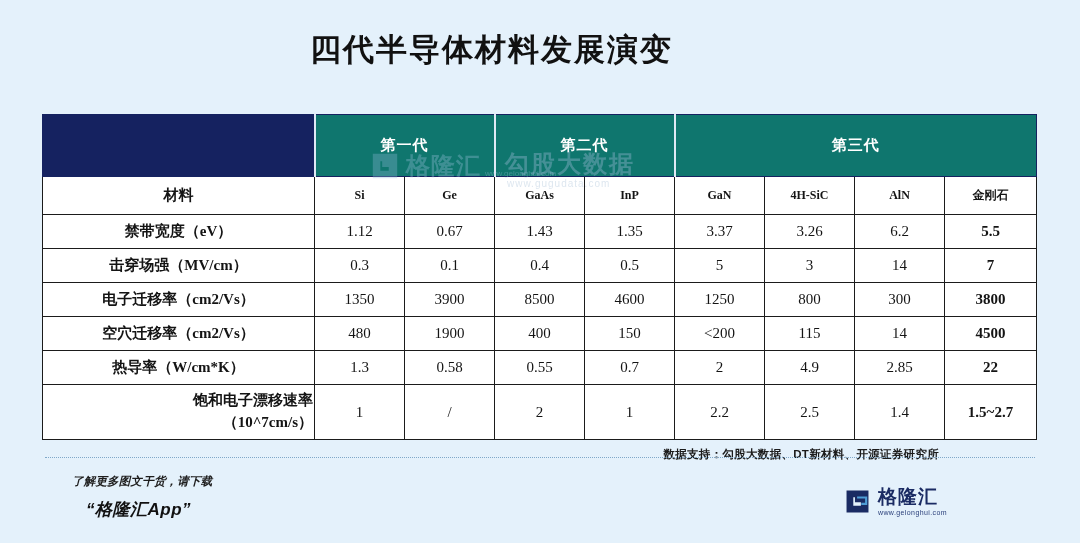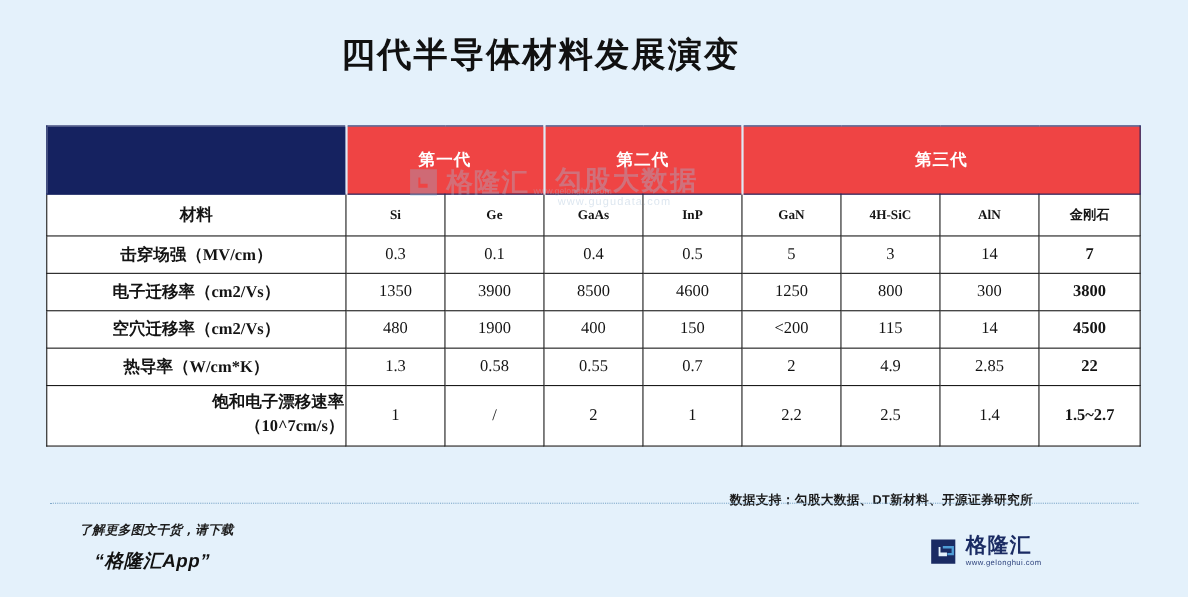--- a/index.html
+++ b/index.html
@@ -45,21 +45,21 @@
   }
   table.matrix th, table.matrix td {
     border: 1px solid #1b1b1b;
     text-align: center;
     vertical-align: middle;
     font-size: 15px;
     color: #141414;
     background: #ffffff;
   }
   tr.group-row th {
-    background: #ef4444;
+    background: #0f766e;
     color: #ffffff;
     border: 1px solid #152260;
     border-bottom: 1px solid #152260;
     height: 59px;
     font-family: "Liberation Serif", serif;
     font-weight: bold;
     font-size: 15px;
     letter-spacing: 1px;
   }
   tr.group-row th.empty-corner {
@@ -276,20 +276,31 @@
           <th>GaAs</th>
           <th>InP</th>
           <th>GaN</th>
           <th>4H-SiC</th>
           <th>AlN</th>
           <th class="red">金刚石</th>
         </tr>
       </thead>
       <tbody>
         <tr class="data-row">
+          <td class="rowlabel">禁带宽度（eV）</td>
+          <td>1.12</td>
+          <td>0.67</td>
+          <td>1.43</td>
+          <td>1.35</td>
+          <td>3.37</td>
+          <td>3.26</td>
+          <td>6.2</td>
+          <td class="red">5.5</td>
+        </tr>
+        <tr class="data-row">
           <td class="rowlabel">击穿场强（MV/cm）</td>
           <td>0.3</td>
           <td>0.1</td>
           <td>0.4</td>
           <td>0.5</td>
           <td>5</td>
           <td>3</td>
           <td>14</td>
           <td class="red">7</td>
         </tr>

